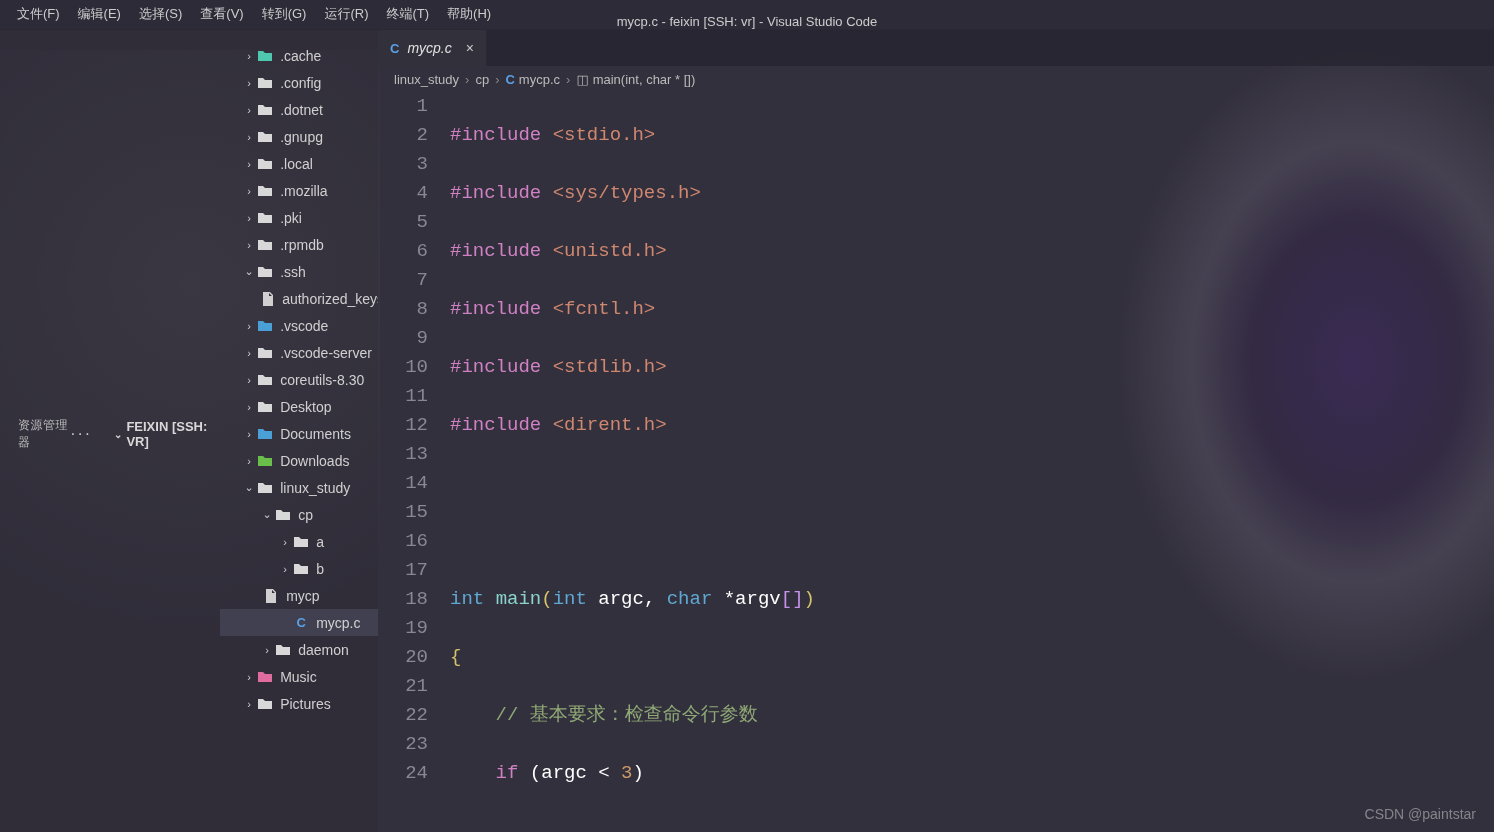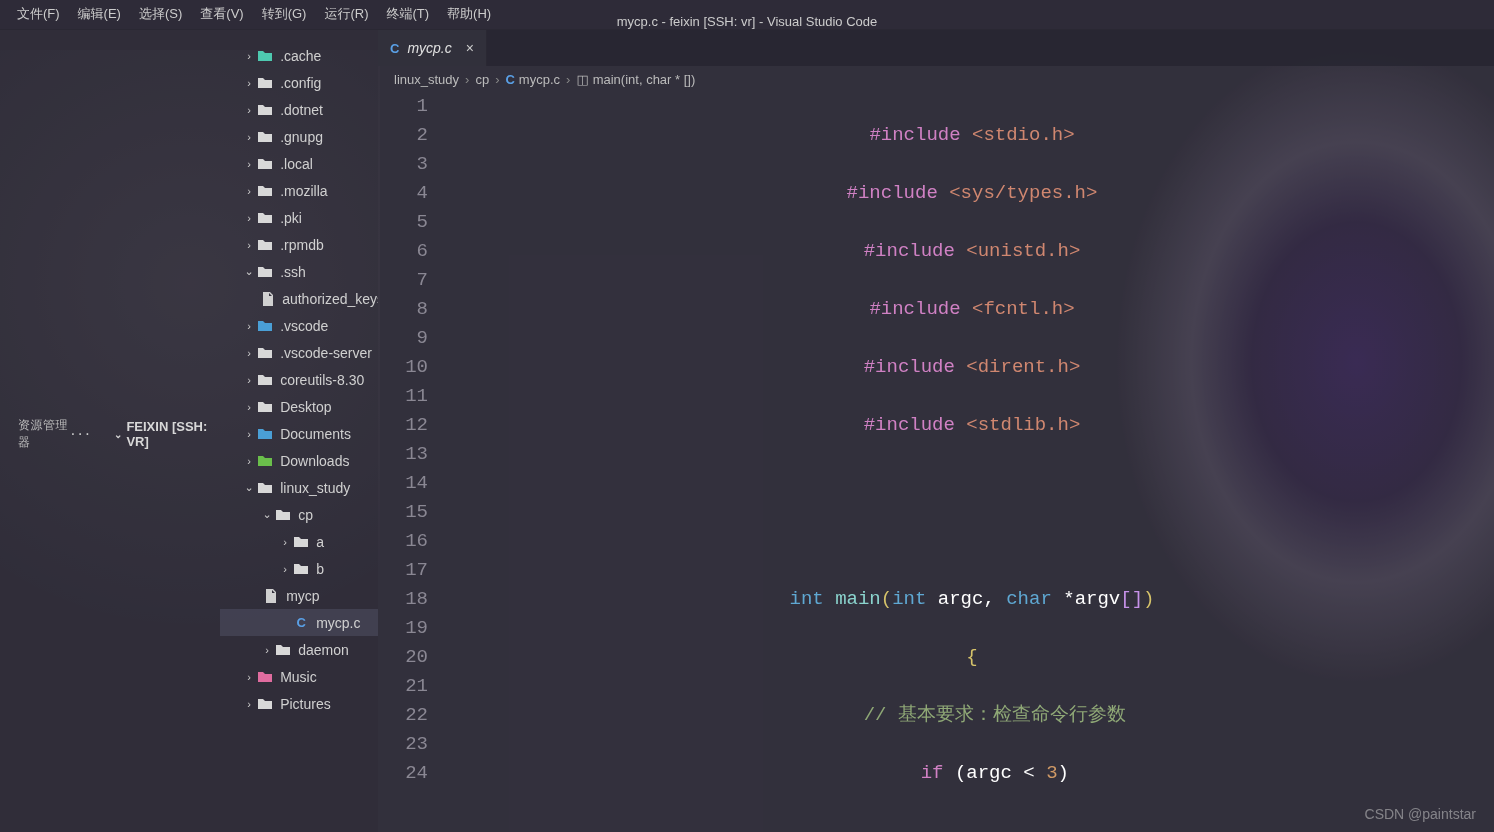--- a/index.html
+++ b/index.html
@@ -166,21 +166,21 @@
   line-height: 29px;
   overflow: hidden;
 }
 .gutter {
   width: 72px;
   text-align: right;
   padding-right: 22px;
   color: #8a8793;
   user-select: none;
 }
-.code-lines { flex: 1; white-space: pre; overflow: hidden; text-align: center; }
+.code-lines { flex: 1; white-space: pre; overflow: hidden; }
 .kw-pink { color: #d081c4; }
 .kw-blue { color: #5fa8d3; }
 .ident-cyan { color: #8bd4ce; }
 .str-red { color: #d08770; }
 .comment { color: #8fa876; }
 .punct { color: #ffffff; }
 .brace-y { color: #d6c36a; }
 .brace-p { color: #c792ea; }
 .num { color: #d19a66; }
 .watermark {
@@ -487,22 +487,22 @@
           <div>21</div>
           <div>22</div>
           <div>23</div>
           <div>24</div>
         </div>
       <div class="code-lines">
 <div><span class="kw-pink">#include</span> <span class="str-red">&lt;stdio.h&gt;</span></div>
 <div><span class="kw-pink">#include</span> <span class="str-red">&lt;sys/types.h&gt;</span></div>
 <div><span class="kw-pink">#include</span> <span class="str-red">&lt;unistd.h&gt;</span></div>
 <div><span class="kw-pink">#include</span> <span class="str-red">&lt;fcntl.h&gt;</span></div>
+<div><span class="kw-pink">#include</span> <span class="str-red">&lt;stdlib.h&gt;</span></div>
 <div><span class="kw-pink">#include</span> <span class="str-red">&lt;dirent.h&gt;</span></div>
-<div><span class="kw-pink">#include</span> <span class="str-red">&lt;stdlib.h&gt;</span></div>
 <div> </div>
 <div> </div>
 <div><span class="kw-blue">int</span> <span class="ident-cyan">main</span><span class="brace-y">(</span><span class="kw-blue">int</span><span class="punct"> argc</span><span class="punct">, </span><span class="kw-blue">char</span><span class="punct"> *</span><span class="punct">argv</span><span class="brace-p">[</span><span class="brace-p">]</span><span class="brace-y">)</span></div>
 <div><span class="brace-y">{</span></div>
 <div>    <span class="comment">// 基本要求：检查命令行参数</span></div>
 <div>    <span class="kw-pink">if</span><span class="punct"> (</span><span class="punct">argc</span><span class="punct"> &lt; </span><span class="num">3</span><span class="punct">)</span></div>
 
 
 
 

